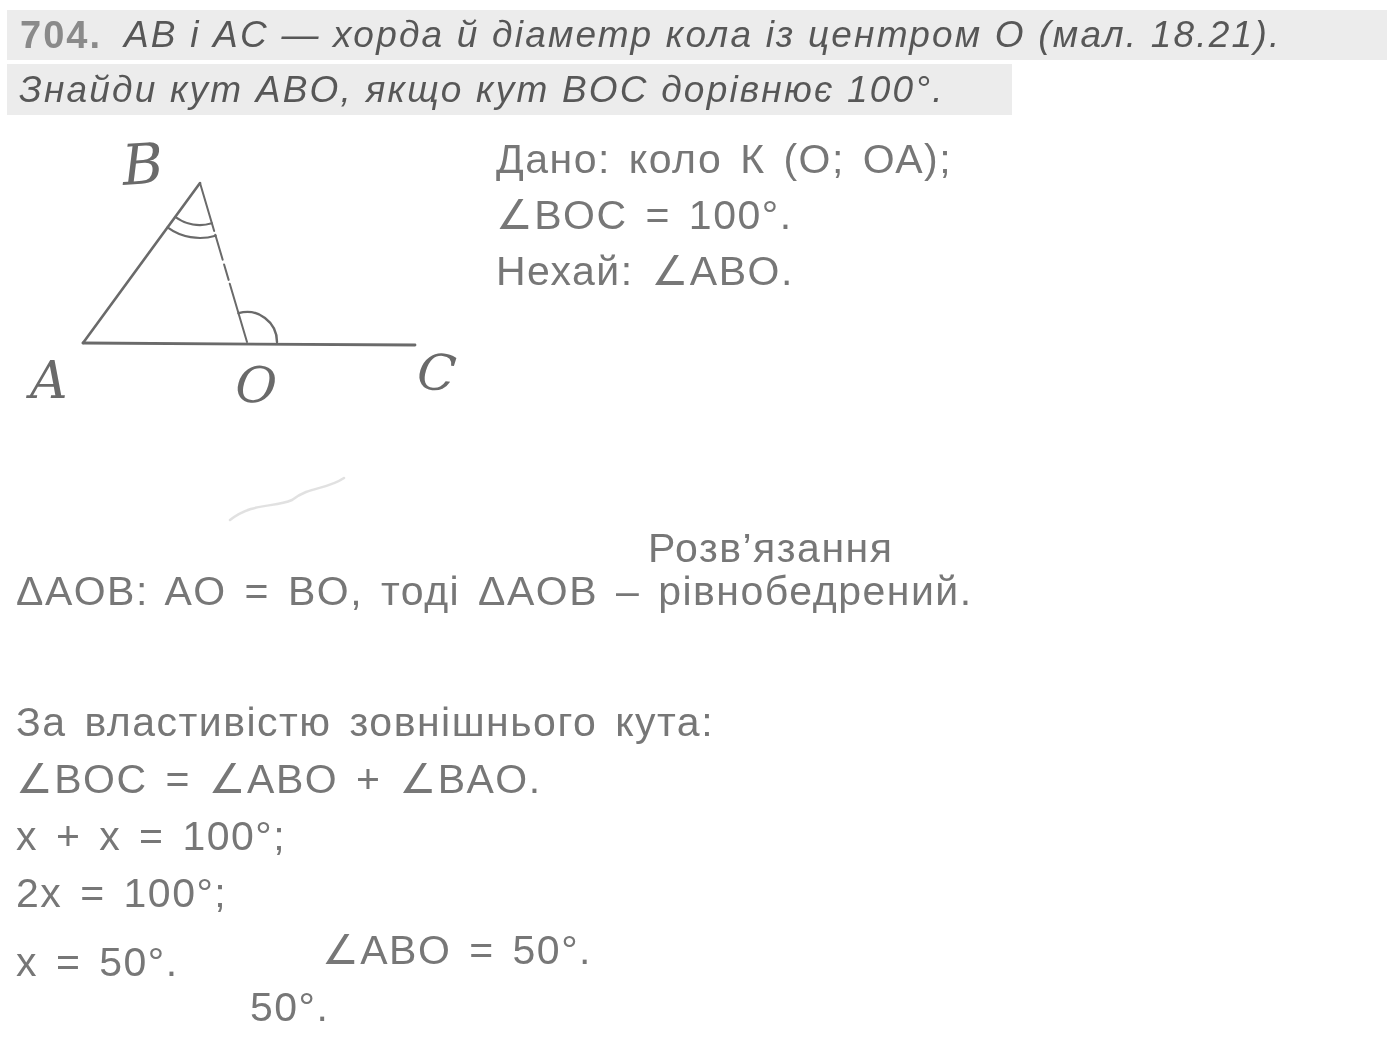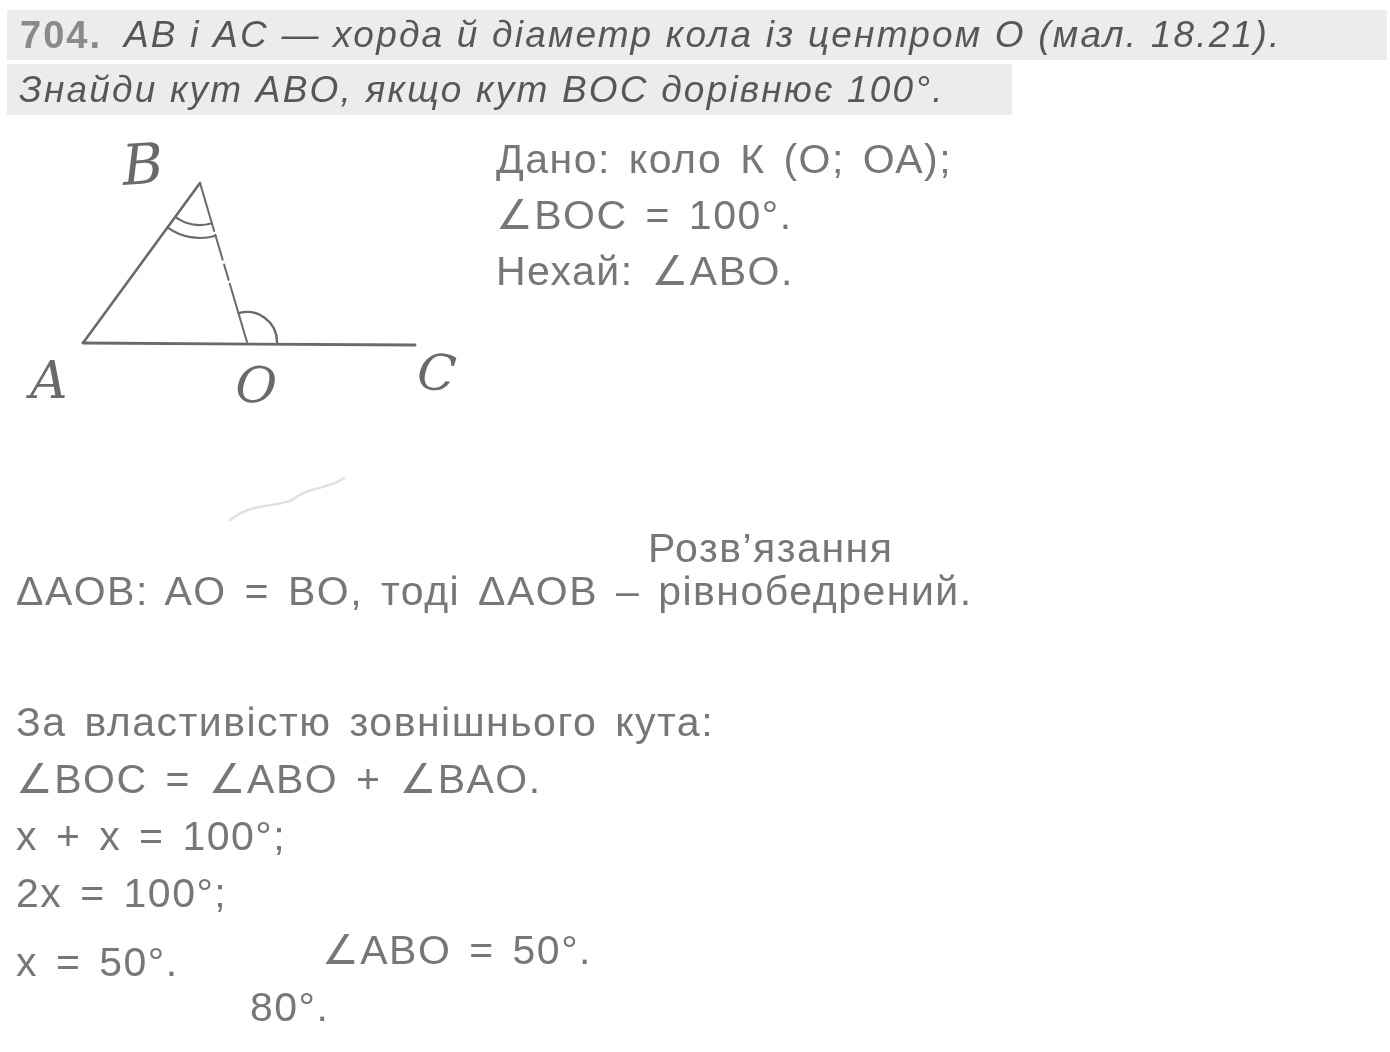--- a/index.html
+++ b/index.html
@@ -146,15 +146,15 @@
   <div class="sol-heading">Розв’язання</div>
 
   <div class="sol-line sol-0">ΔAOB: AO = BO, тоді ΔAOB – рівнобедрений.</div>
   <div class="sol-line sol-3">∠BOC = ∠ABO + ∠BAO.</div>
   <div class="sol-line sol-2">За властивістю зовнішнього кута:</div>
   <div class="sol-line sol-4">x + x = 100°;</div>
   <div class="sol-line sol-5">2x = 100°;</div>
 
   <div class="sol-line res-left">x = 50°.</div>
   <div class="sol-line res-right">∠ABO = 50°.</div>
-  <div class="sol-line final-ans">80°.</div>
+  <div class="sol-line final-ans">50°.</div>
 
 </div>
 
 </body></html>

